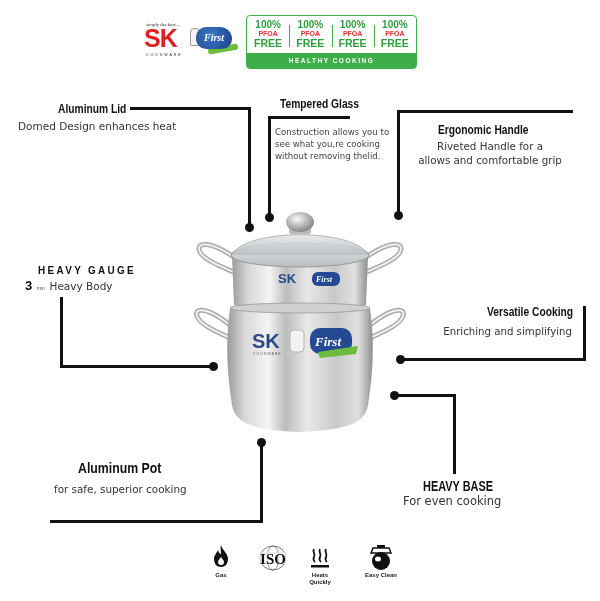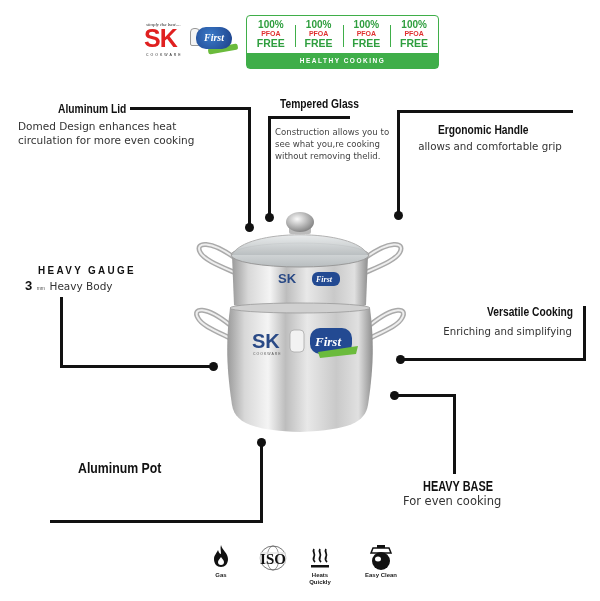--- a/index.html
+++ b/index.html
@@ -11,21 +11,21 @@
 .title{font-family:"Liberation Sans",sans-serif;font-weight:bold;color:#111;font-size:12px;transform:scaleX(0.82);transform-origin:left center;white-space:nowrap;}
 .desc{font-family:"DejaVu Sans",sans-serif;font-size:10.5px;color:#333;line-height:14px;white-space:nowrap;}
 .desc.sm{font-size:8.6px;line-height:12px;color:#444;}
 
 .sk-tag{position:absolute;left:146px;top:22px;font-size:5px;font-style:italic;color:#222;font-family:"Liberation Serif",serif;}
 .sk-logo{position:absolute;left:144px;top:26px;font-family:"Liberation Sans",sans-serif;font-weight:bold;font-size:25px;color:#e02020;letter-spacing:-1px;line-height:25px;}
 .sk-sub{position:absolute;left:146px;top:53px;font-size:3.5px;letter-spacing:2px;color:#222;}
 .first-badge{position:absolute;left:196px;top:27px;width:36px;height:22px;border-radius:10px 12px 10px 10px;background:radial-gradient(circle at 40% 40%,#3a7ac8,#1c3f88);color:#fff;font-style:italic;font-weight:bold;font-size:10px;font-family:"Liberation Serif",serif;text-align:center;line-height:22px;}
 .first-ribbon{position:absolute;left:208px;top:46px;width:30px;height:6px;background:#6bbb3c;border-radius:2px;transform:rotate(-10deg);}
 .chef{position:absolute;left:190px;top:28px;width:10px;height:18px;border:1px solid #999;border-radius:4px 4px 2px 2px;background:#f4f4f4;}
-.banner{position:absolute;left:246px;top:15px;width:193px;height:54px;border:1.5px solid #3fae49;border-radius:4px;background:#fff;}
+.banner{position:absolute;left:246px;top:15px;width:171px;height:54px;border:1.5px solid #3fae49;border-radius:4px;background:#fff;}
 .banner-row{position:absolute;left:0;top:0;width:100%;height:38px;display:flex;}
 .banner-cell{flex:1;text-align:center;position:relative;padding-top:4px;}
 .banner-cell + .banner-cell::before{content:"";position:absolute;left:0;top:9px;width:1px;height:22px;background:#3fae49;}
 .b-pct{color:#2e9e3e;font-weight:bold;font-size:10px;line-height:10px;}
 .b-mid{color:#e03030;font-weight:bold;font-size:7px;line-height:8px;}
 .b-free{color:#2e9e3e;font-weight:bold;font-size:10.5px;line-height:11px;}
 .banner-foot{position:absolute;left:0;bottom:0;width:100%;height:15px;background:#3fae49;color:#fff;font-weight:bold;font-size:6.5px;letter-spacing:1.5px;text-align:center;line-height:15px;}
 
 .pot{position:absolute;}
 .icon-lbl{position:absolute;font-size:6px;font-weight:bold;color:#222;text-align:center;font-family:"Liberation Sans",sans-serif;line-height:7px;}
@@ -93,36 +93,36 @@
 <div class="dot" style="left:390px;top:391px;"></div>
 
 <div class="line" style="left:260px;top:442px;width:3px;height:81px;"></div>
 <div class="line" style="left:50px;top:520px;width:213px;height:3px;"></div>
 <div class="dot" style="left:257px;top:438px;"></div>
 
 <div>
   <div class="abs title" style="left:58px;top:102px;font-size:12.5px;">Aluminum Lid</div>
   <div class="abs desc" style="left:18px;top:119px;">
     <div>Domed Design enhances heat</div>
-    <div>circulation for more even cooking</div>
   </div>
 </div>
 
 <div>
   <div class="abs title" style="left:280px;top:97px;font-size:12.5px;">Tempered Glass</div>
   <div class="abs desc sm" style="left:275px;top:126px;width:120px;">
     <div>Construction allows you to</div>
     <div>see what you,re cooking</div>
     <div>without removing thelid.</div>
   </div>
 </div>
 
 <div>
   <div class="abs title" style="left:438px;top:123px;font-size:12.5px;">Ergonomic Handle</div>
   <div class="abs desc" style="left:410px;top:139px;width:160px;text-align:center;font-size:10.3px;">
+    <div>Riveted  Handle for a</div>
     <div>allows and comfortable grip</div>
   </div>
 </div>
 
 <div>
   <div class="abs title" style="left:38px;top:264px;font-size:11px;letter-spacing:2.6px;transform:scaleX(0.9);">HEAVY GAUGE</div>
   <div class="abs" style="left:25px;top:276px;white-space:nowrap;">
     <span style="font-weight:bold;font-size:13px;color:#111;">3</span>
     <span style="font-size:5px;color:#555;">mm</span>
     <span class="desc" style="font-size:10.5px;margin-top:38px;">Heavy Body</span>
@@ -132,20 +132,21 @@
 <div>
   <div class="abs title" style="left:487px;top:305px;font-size:12.5px;">Versatile Cooking</div>
   <div class="abs desc" style="left:430px;top:325px;width:142px;text-align:right;font-size:10.2px;">
     <div>Enriching and simplifying</div>
   </div>
 </div>
 
 <div>
   <div class="abs title" style="left:78px;top:459px;font-size:15px;">Aluminum Pot</div>
   <div class="abs desc" style="left:54px;top:482px;font-size:10.4px;">
+    <div>for safe, superior cooking</div>
   </div>
 </div>
 
 <div>
   <div class="abs title" style="left:423px;top:478px;font-size:14px;transform:scaleX(0.78);">HEAVY BASE</div>
   <div class="abs desc" style="left:403px;top:494px;font-size:11.5px;">For even cooking</div>
 </div>
 
 <svg class="pot" style="left:190px;top:200px;" width="220" height="240" viewBox="0 0 220 240">
   <defs>

